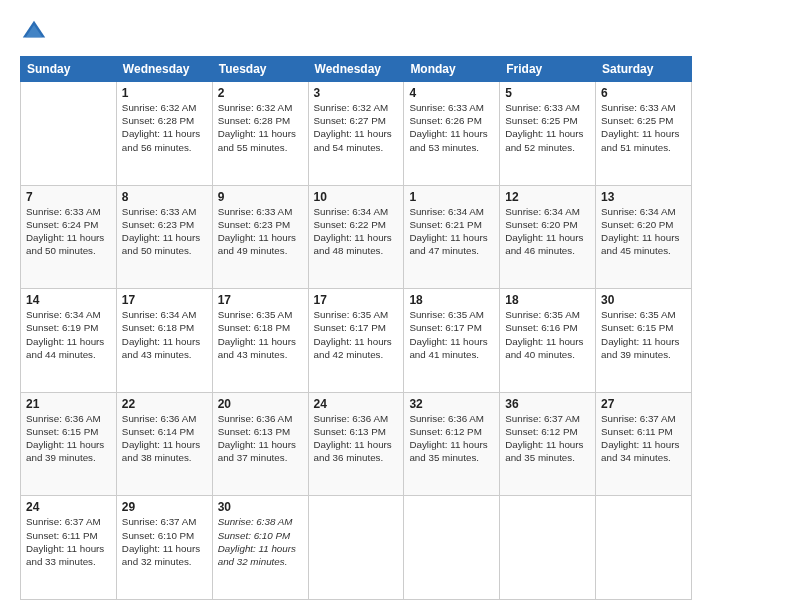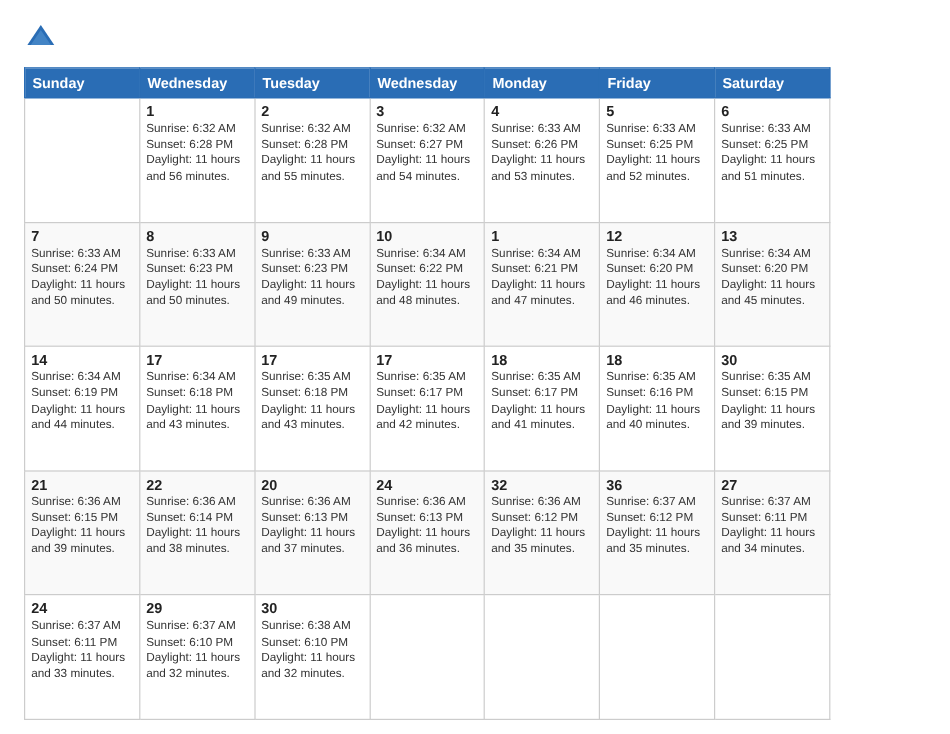--- a/index.html
+++ b/index.html
@@ -341,21 +341,21 @@
           </td>
           <td>
             <span class="day-num">29</span>
             <div class="day-info" style="white-space: pre-line;">Sunrise: 6:37 AM
 Sunset: 6:10 PM
 Daylight: 11 hours
 and 32 minutes.</div>
           </td>
           <td>
             <span class="day-num">30</span>
-            <div class="day-info" style="white-space: pre-line;">Sunrise: 6:38 AM
+            <div class="day-info" style="white-space: pre-line; font-style: italic;">Sunrise: 6:38 AM
 Sunset: 6:10 PM
 Daylight: 11 hours
 and 32 minutes.</div>
           </td>
           <td class="empty-cell"></td>
           <td class="empty-cell"></td>
           <td class="empty-cell"></td>
           <td class="empty-cell"></td>
         </tr>
       </tbody>

